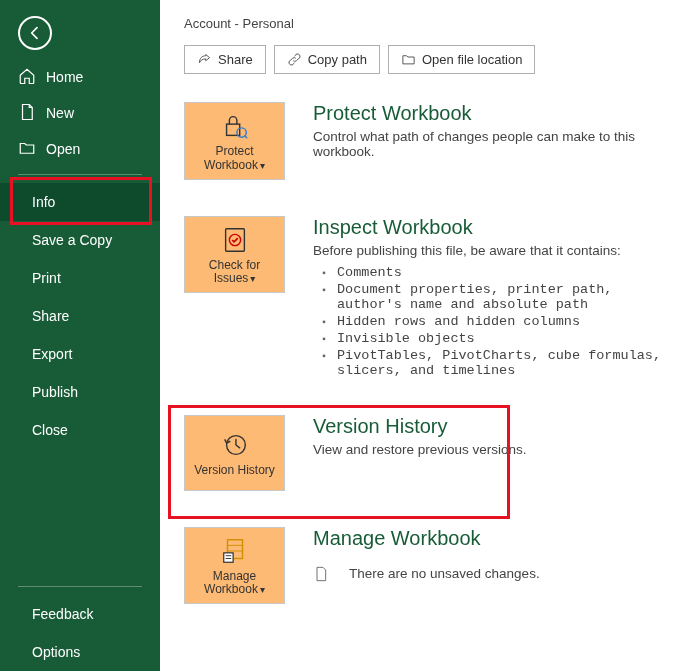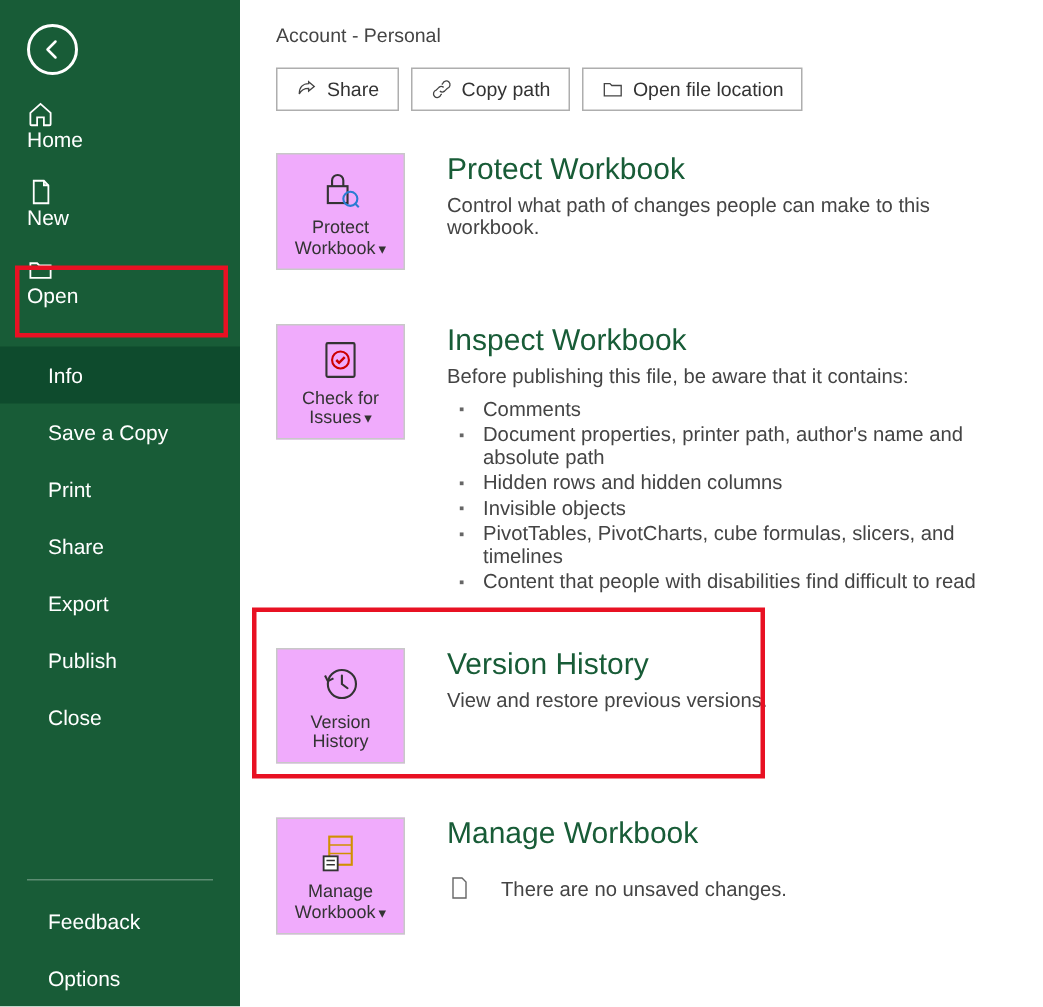--- a/index.html
+++ b/index.html
@@ -1,44 +1,44 @@
 <!DOCTYPE html>
 <html><head>
   <meta charset="utf-8">
   <style>
     * { margin: 0; padding: 0; box-sizing: border-box; }
     body { font-family: "Segoe UI", Arial, sans-serif; width: 695px; height: 671px; overflow: hidden; display: flex; background: #fff; }
     
     .sidebar { width: 160px; background: #185C37; color: #fff; display: flex; flex-direction: column; padding-top: 10px; }
     .back-btn { width: 34px; height: 34px; margin: 6px 0 8px 18px; border: 2px solid #fff; border-radius: 50%; display: flex; align-items: center; justify-content: center; cursor: pointer; }
     .back-btn svg { width: 16px; height: 16px; }
-    .nav-item { padding: 10px 22px; font-size: 14px; cursor: pointer; display: flex; align-items: flex-start; gap: 0; flex-direction: column; }
+    .nav-item { padding: 10px 22px; font-size: 14px; cursor: pointer; display: flex; align-items: flex-end; gap: 10px; }
     .nav-item.with-icon { padding: 9px 18px; }
     .nav-item svg { width: 18px; height: 18px; flex-shrink: 0; }
     .nav-item.selected { background: #0E4B2D; }
     .nav-item.text-only { padding: 11px 22px 11px 32px; }
     .divider { height: 1px; background: rgba(255,255,255,0.3); margin: 8px 18px; }
     .spacer { flex: 1; }
     .highlight-red { position: absolute; border: 3px solid #E81123; pointer-events: none; }
 
     .content { flex: 1; padding: 16px 24px; overflow: hidden; position: relative; color: #333; }
     .location { font-size: 13px; color: #444; margin-bottom: 14px; }
     .toolbar { display: flex; gap: 8px; margin-bottom: 28px; }
     .tool-btn { border: 1px solid #aeaeae; background: #fff; padding: 6px 12px; font-size: 13px; display: flex; align-items: center; gap: 6px; cursor: pointer; color: #333; }
     .tool-btn svg { width: 15px; height: 15px; }
 
     .section { display: flex; gap: 28px; margin-bottom: 36px; align-items: flex-start; }
-    .tile { width: 86px; min-height: 76px; border: 1px solid #c8c8c8; background: #f0abfc; display: flex; flex-direction: column; align-items: center; justify-content: center; padding: 8px 4px 6px; font-size: 12px; text-align: center; color: #333; cursor: pointer; gap: 4px; line-height: 1.15; }
+    .tile { width: 101px; min-height: 76px; border: 1px solid #c8c8c8; background: #fdba74; display: flex; flex-direction: column; align-items: center; justify-content: center; padding: 8px 4px 6px; font-size: 12px; text-align: center; color: #333; cursor: pointer; gap: 4px; line-height: 1.15; }
     .tile svg { width: 30px; height: 30px; }
     .tile .caret { font-size: 10px; margin-left: 2px; }
     .section-body { flex: 1; }
     .section-title { font-size: 20px; font-weight: 400; color: #185C37; margin-bottom: 4px; }
     .section-desc { font-size: 13.5px; color: #444; margin-bottom: 6px; }
     .bullets { list-style: none; padding-left: 14px; }
-    .bullets li { font-size: 13.5px; color: #444; padding: 1px 0 1px 10px; position: relative; }
+    .bullets li { font-size: 13.5px; color: #444; padding: 1px 0 1px 10px; position: relative; font-family: Liberation Mono, monospace; }
     .bullets li::before { content: "▪"; position: absolute; left: -6px; color: #666; font-size: 10px; top: 4px; }
     .manage-line { display: flex; align-items: center; gap: 20px; font-size: 13.5px; color: #444; margin-top: 16px; }
     .manage-line svg { width: 16px; height: 16px; }
   </style>
 </head>
 <body>
 
 <div class="sidebar">
   <div class="back-btn">
     <svg viewBox="0 0 24 24">
@@ -149,21 +149,20 @@
     </div>
     <div class="section-body">
       <div class="section-title">Inspect Workbook</div>
       <div class="section-desc">Before publishing this file, be aware that it contains:</div>
       <ul class="bullets">
         <li>Comments</li>
         <li>Document properties, printer path, author's name and absolute path</li>
         <li>Hidden rows and hidden columns</li>
         <li>Invisible objects</li>
         <li>PivotTables, PivotCharts, cube formulas, slicers, and timelines</li>
-        <li>Content that people with disabilities find difficult to read</li>
       </ul>
     </div>
   </div>
 
   <div class="section">
     <div class="tile">
       <svg viewBox="0 0 32 32">
         <circle cx="17" cy="16" r="10" stroke="#333" stroke-width="1.5" fill="none"></circle>
         <path d="M17 10v6l4 3" stroke="#333" stroke-width="1.5" fill="none" stroke-linecap="round"></path>
         <path d="M5 10l2 4 4-2" stroke="#333" stroke-width="1.5" fill="none"></path>

